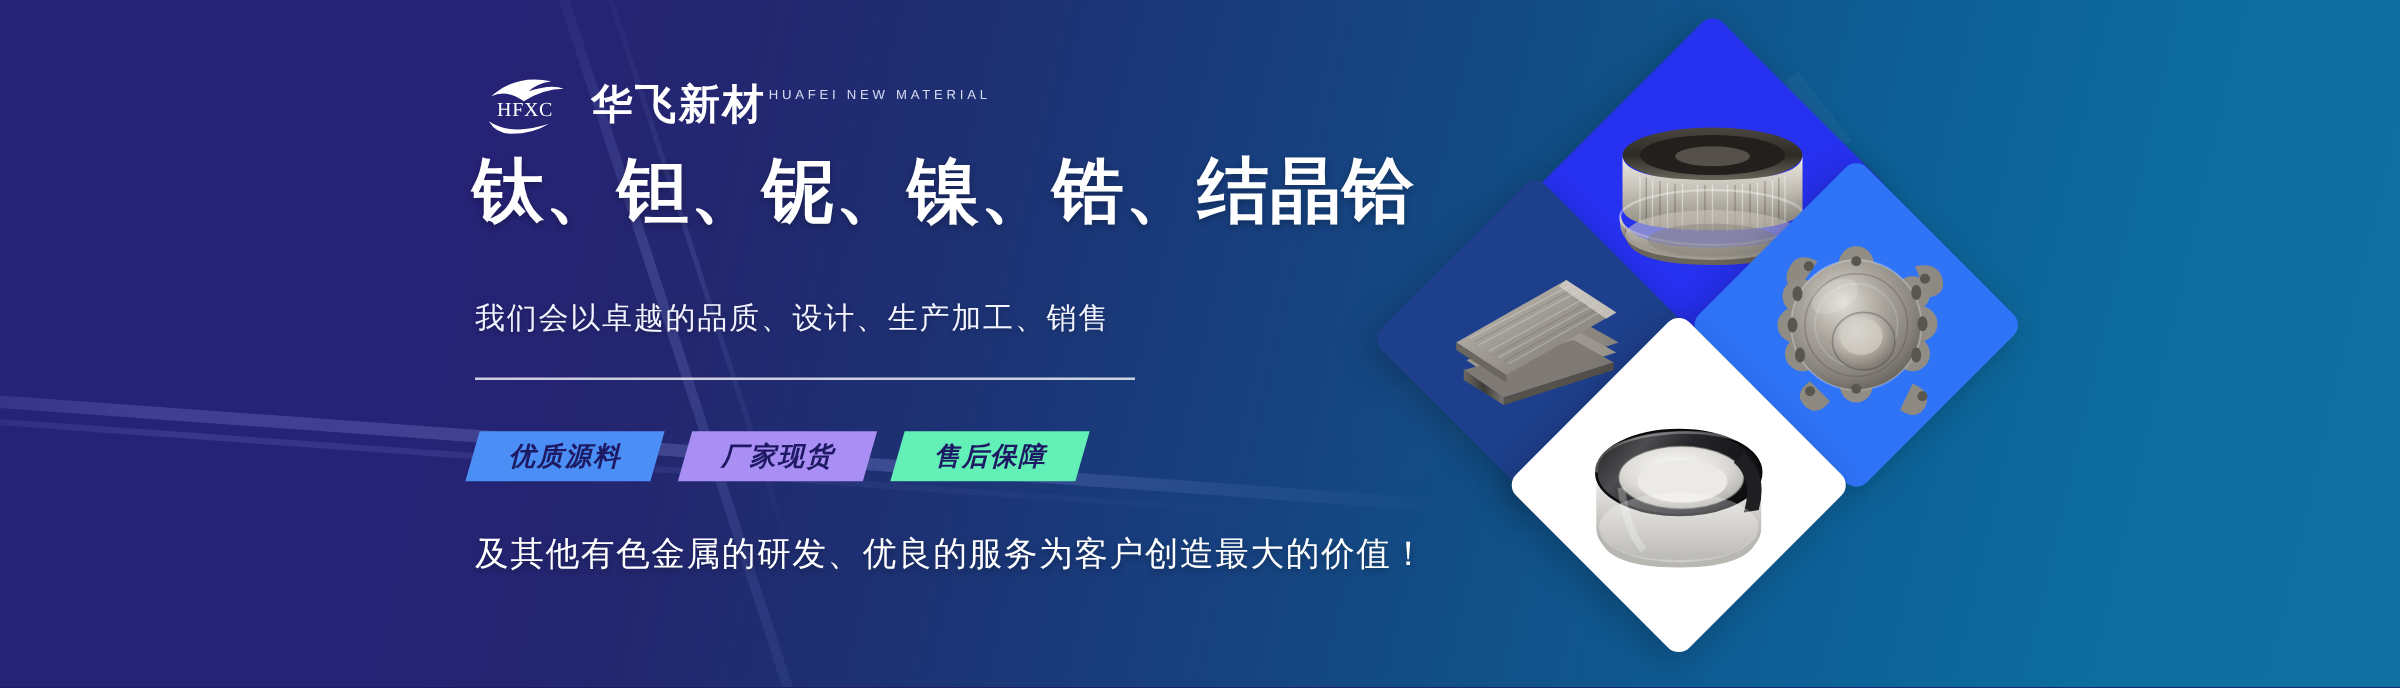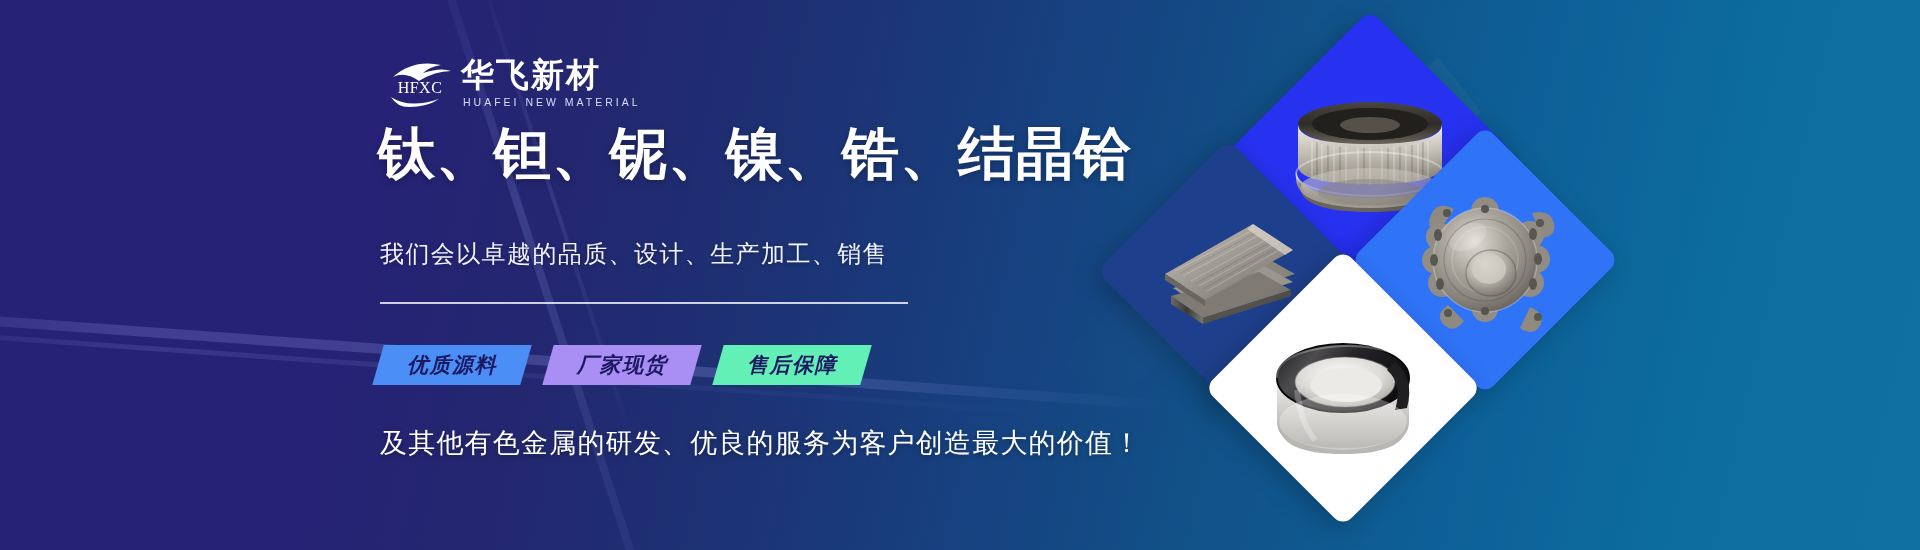--- a/index.html
+++ b/index.html
@@ -52,21 +52,21 @@
     background:linear-gradient(90deg, rgba(255,255,255,.0), rgba(255,255,255,.035));
     transform:rotate(-38deg); transform-origin:left center;
   }
 
   
   .content{ position:absolute; left:378px; top:0; width:760px; height:550px; z-index:6; }
 
   .logo{ position:absolute; left:5px; top:55px; height:56px; display:flex; align-items:center; }
   .logo-mark{ position:relative; width:74px; height:56px; }
   .logo-mark svg{ position:absolute; left:0; top:0; }
-  .logo-words{ margin-left:4px; display:flex; flex-direction:column; justify-content:center; }
+  .logo-words{ margin-left:16px; display:flex; flex-direction:row; justify-content:center; }
   .logo-cn{
     font-family:"DejaVu Sans","Liberation Sans",sans-serif;
     font-size:33px; font-weight:700; color:#ffffff; letter-spacing:2px; line-height:1.05;
   }
   .logo-en{
     font-family:"Liberation Sans",sans-serif;
     font-size:10.5px; font-weight:400; color:#e6e9ff; letter-spacing:3.0px;
     margin-top:4px; margin-left:2px; opacity:.92;
   }
 

